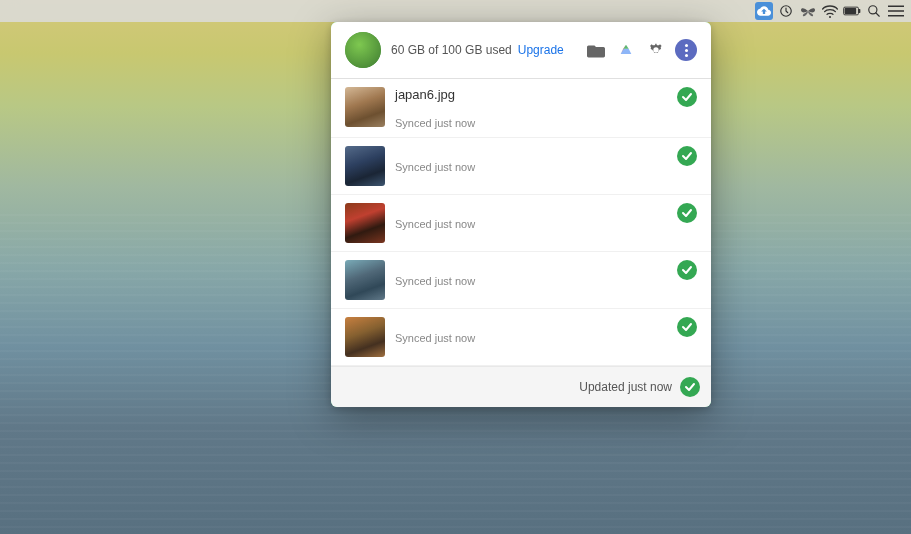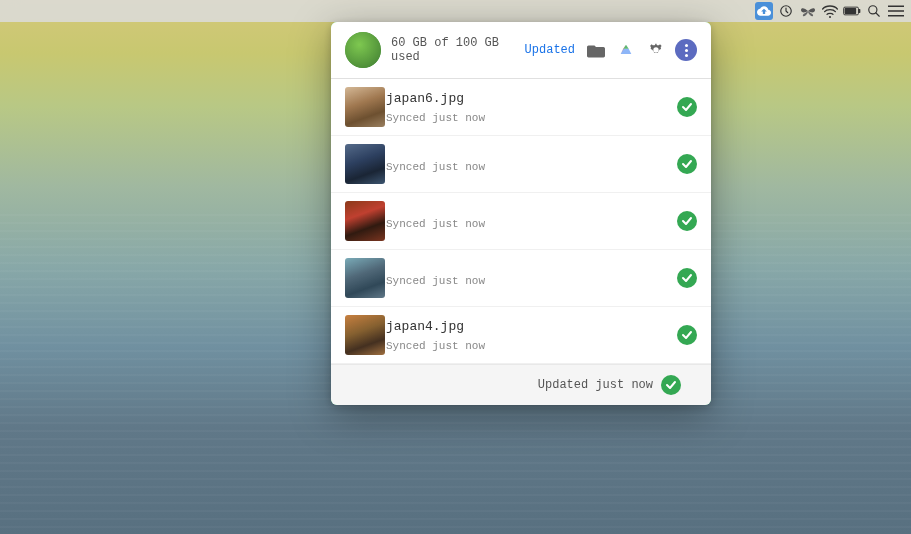--- a/index.html
+++ b/index.html
@@ -70,21 +70,20 @@
     .popup {
       position: absolute;
       top: 22px;
       right: 200px;
       width: 380px;
       background: #86efac;
       border-radius: 6px;
       box-shadow: 0 10px 40px rgba(0,0,0,0.35), 0 2px 8px rgba(0,0,0,0.2);
       overflow: hidden;
       z-index: 200;
-      font-family: Liberation Mono, monospace;
     }
 
     
     .popup-header {
       background: #fff;
       padding: 10px 14px;
       display: flex;
       align-items: center;
       gap: 10px;
       border-bottom: 1px solid #e0e0e0;
@@ -165,24 +164,23 @@
       border-radius: 50%;
     }
 
     
     .file-list {
       background: #fff;
     }
 
     .file-item {
       display: flex;
-      align-items: center;
       padding: 8px 14px;
       border-bottom: 1px solid #f0f0f0;
-      gap: 1px;
+      gap: 10px;
       cursor: pointer;
     }
 
     .file-thumbnail {
       width: 40px;
       height: 40px;
       border-radius: 3px;
       flex-shrink: 0;
       overflow: hidden;
       background: #ddd;
@@ -205,27 +203,27 @@
 
     .file-name {
       font-size: 13px;
       color: #333;
       font-weight: 400;
     }
 
     .file-status {
       font-size: 11px;
       color: #888;
-      margin-top: 6px;
+      margin-top: 15px;
     }
 
     
     .popup-footer {
       background: #f5f5f5;
-      padding: 10px 30px;
+      padding: 10px 11px;
       display: flex;
       align-items: center;
       justify-content: flex-end;
       gap: 8px;
       border-top: 1px solid #e8e8e8;
     }
 
     .footer-text {
       font-size: 12px;
       color: #555;
@@ -327,21 +325,21 @@
 </div>
 
 <div class="popup">
 
   <div class="popup-header">
     <div class="avatar">
       <div class="avatar-inner"></div>
     </div>
     <div class="storage-info">
       <span class="storage-text">60 GB of 100 GB used</span>
-      <a class="upgrade-link">Updated</a>
+      <a class="upgrade-link">Upgrade</a>
     </div>
     <div class="header-icons">
 
       <div class="header-icon">
         <svg width="18" height="16" viewBox="0 0 24 20" fill="#666">
           <path d="M10 4H2C1 4 0 5 0 6v12c0 1 1 2 2 2h20c1 0 2-1 2-2V8c0-1-1-2-2-2H12L10 4z"></path>
         </svg>
       </div>
 
       <div class="header-icon">
@@ -424,21 +422,20 @@
           <path d="M2 6 L5 9 L10 3" stroke="white" stroke-width="2" stroke-linecap="round" stroke-linejoin="round"></path>
         </svg>
       </div>
     </div>
 
     <div class="file-item">
       <div class="file-thumbnail thumb-5">
         <div class="thumb-inner" style="background: linear-gradient(160deg, #c88040 0%, #856030 40%, #443020 70%, #a07040 100%);"></div>
       </div>
       <div class="file-info">
-        <div class="file-name">japan4.jpg</div>
         <div class="file-status">Synced just now</div>
       </div>
       <div class="check-circle">
         <svg viewBox="0 0 12 12" fill="none">
           <path d="M2 6 L5 9 L10 3" stroke="white" stroke-width="2" stroke-linecap="round" stroke-linejoin="round"></path>
         </svg>
       </div>
     </div>
 
   </div>

